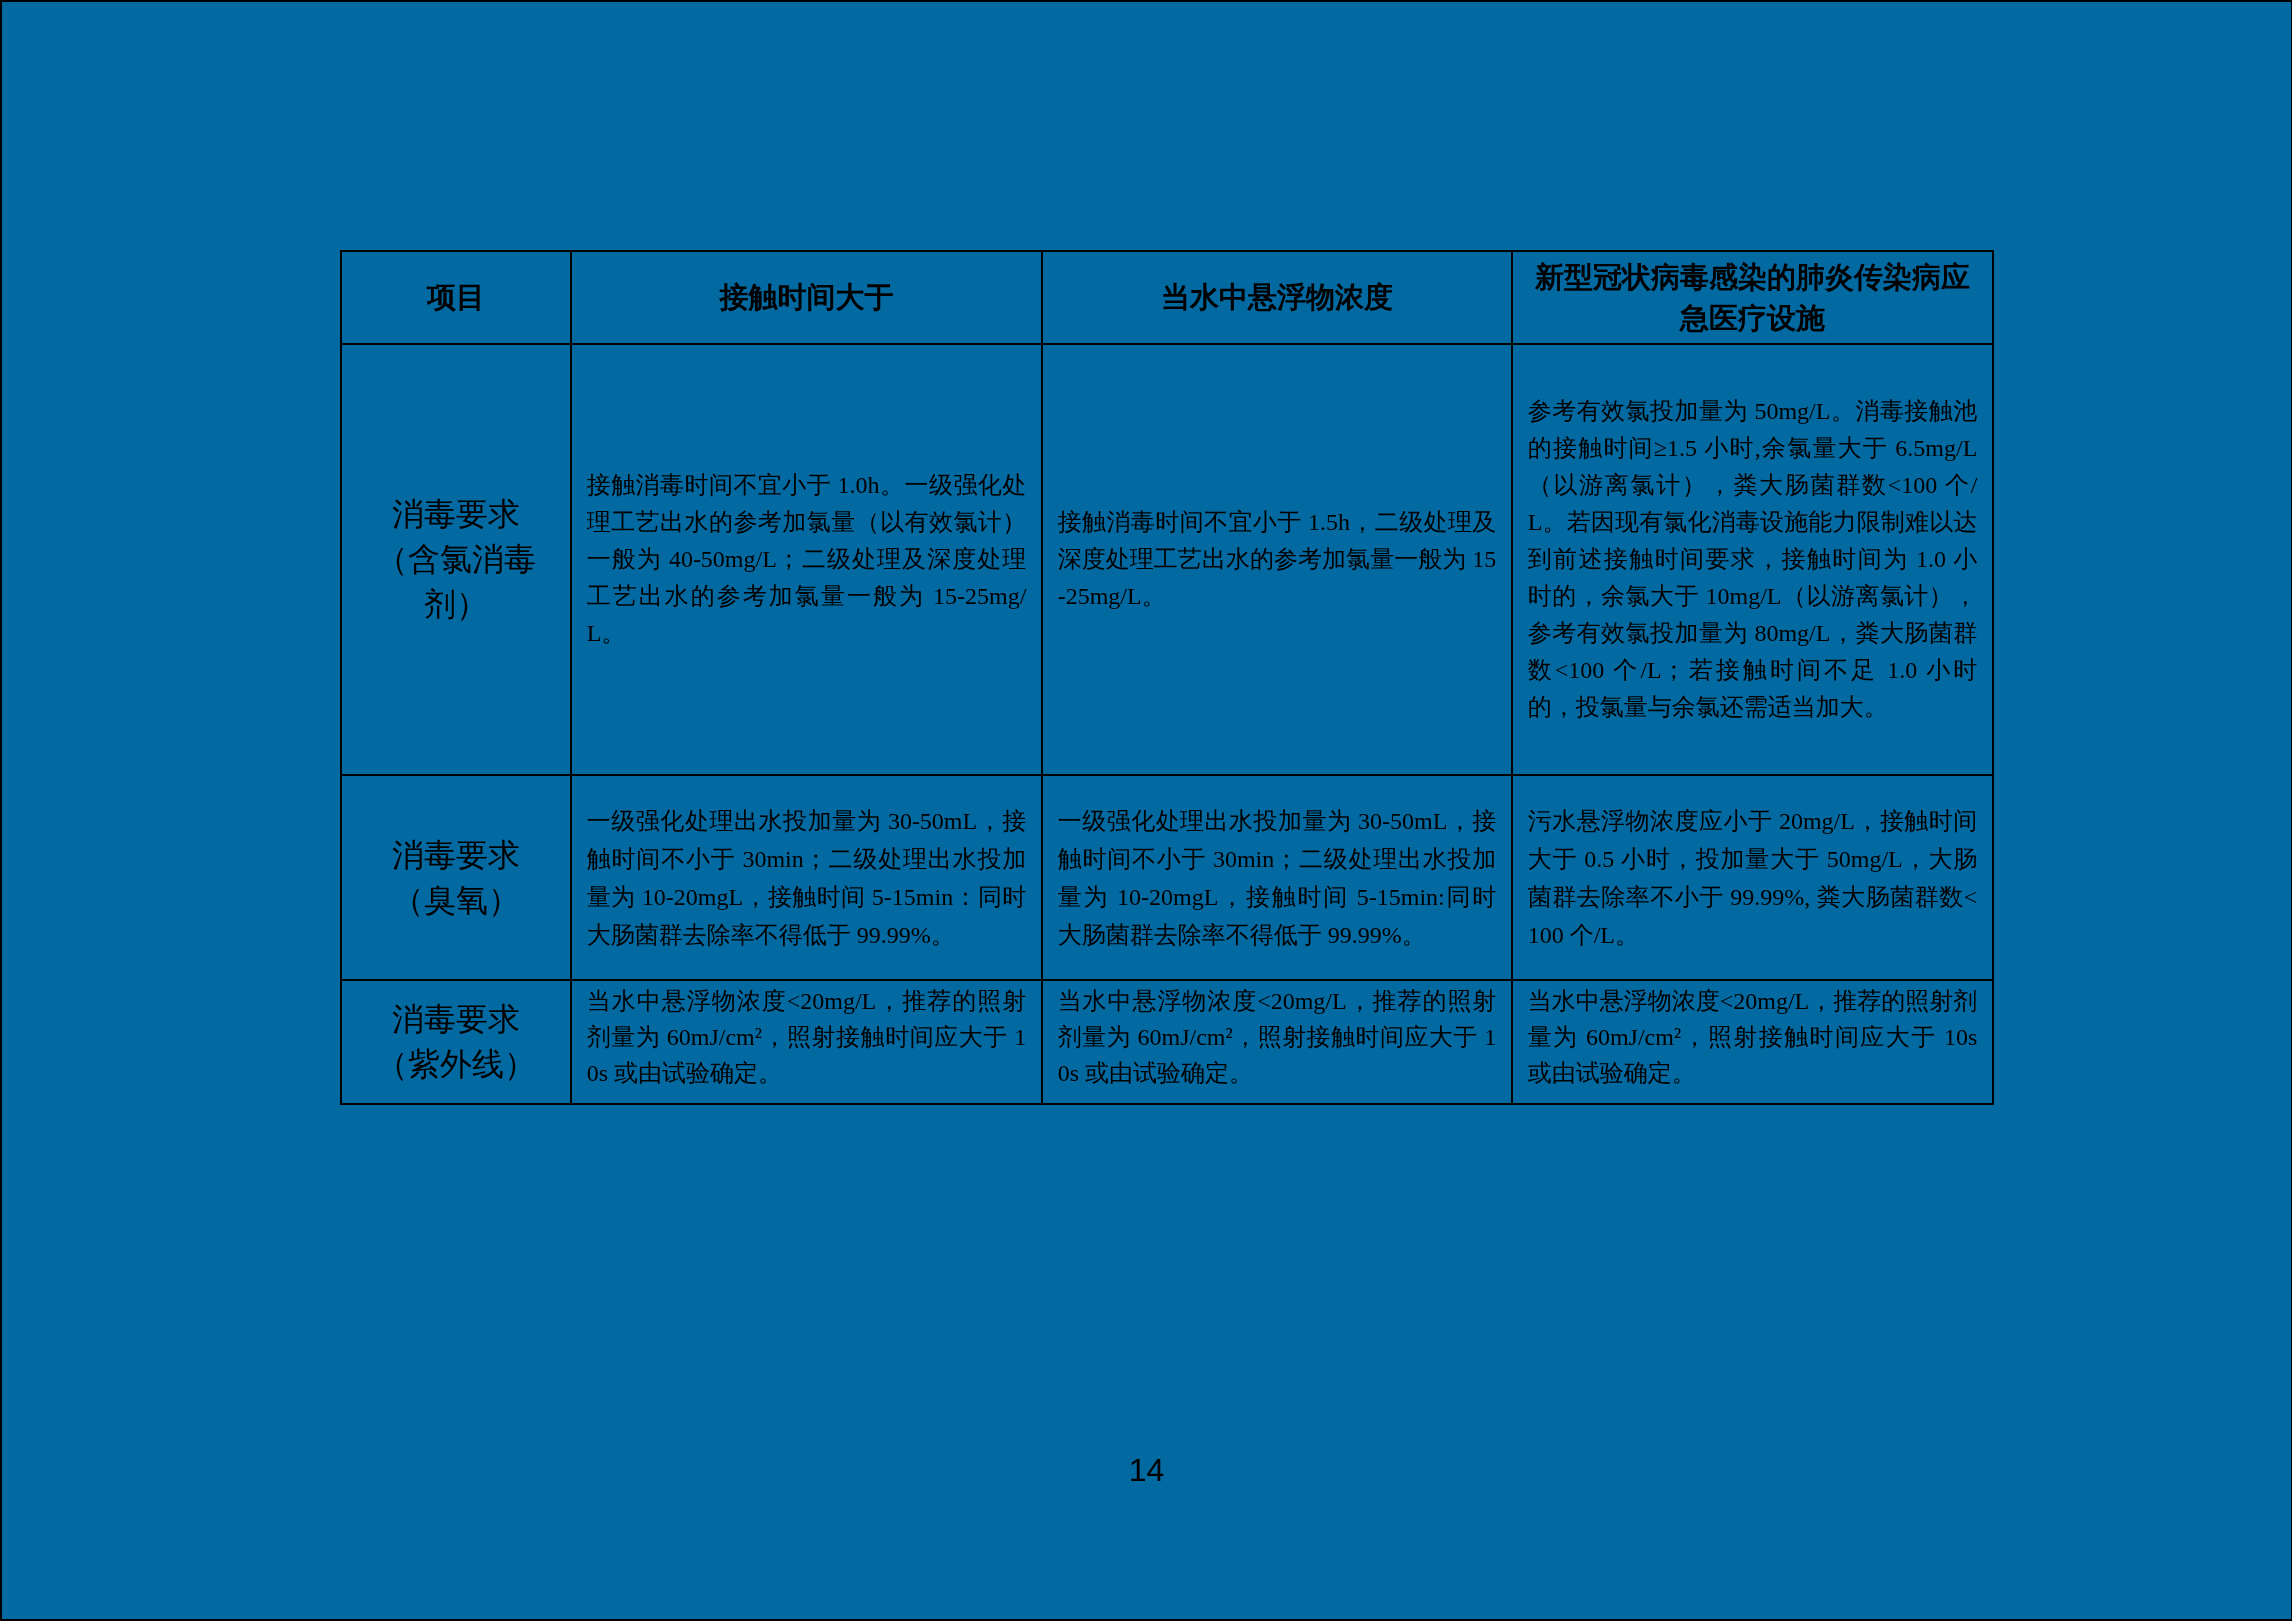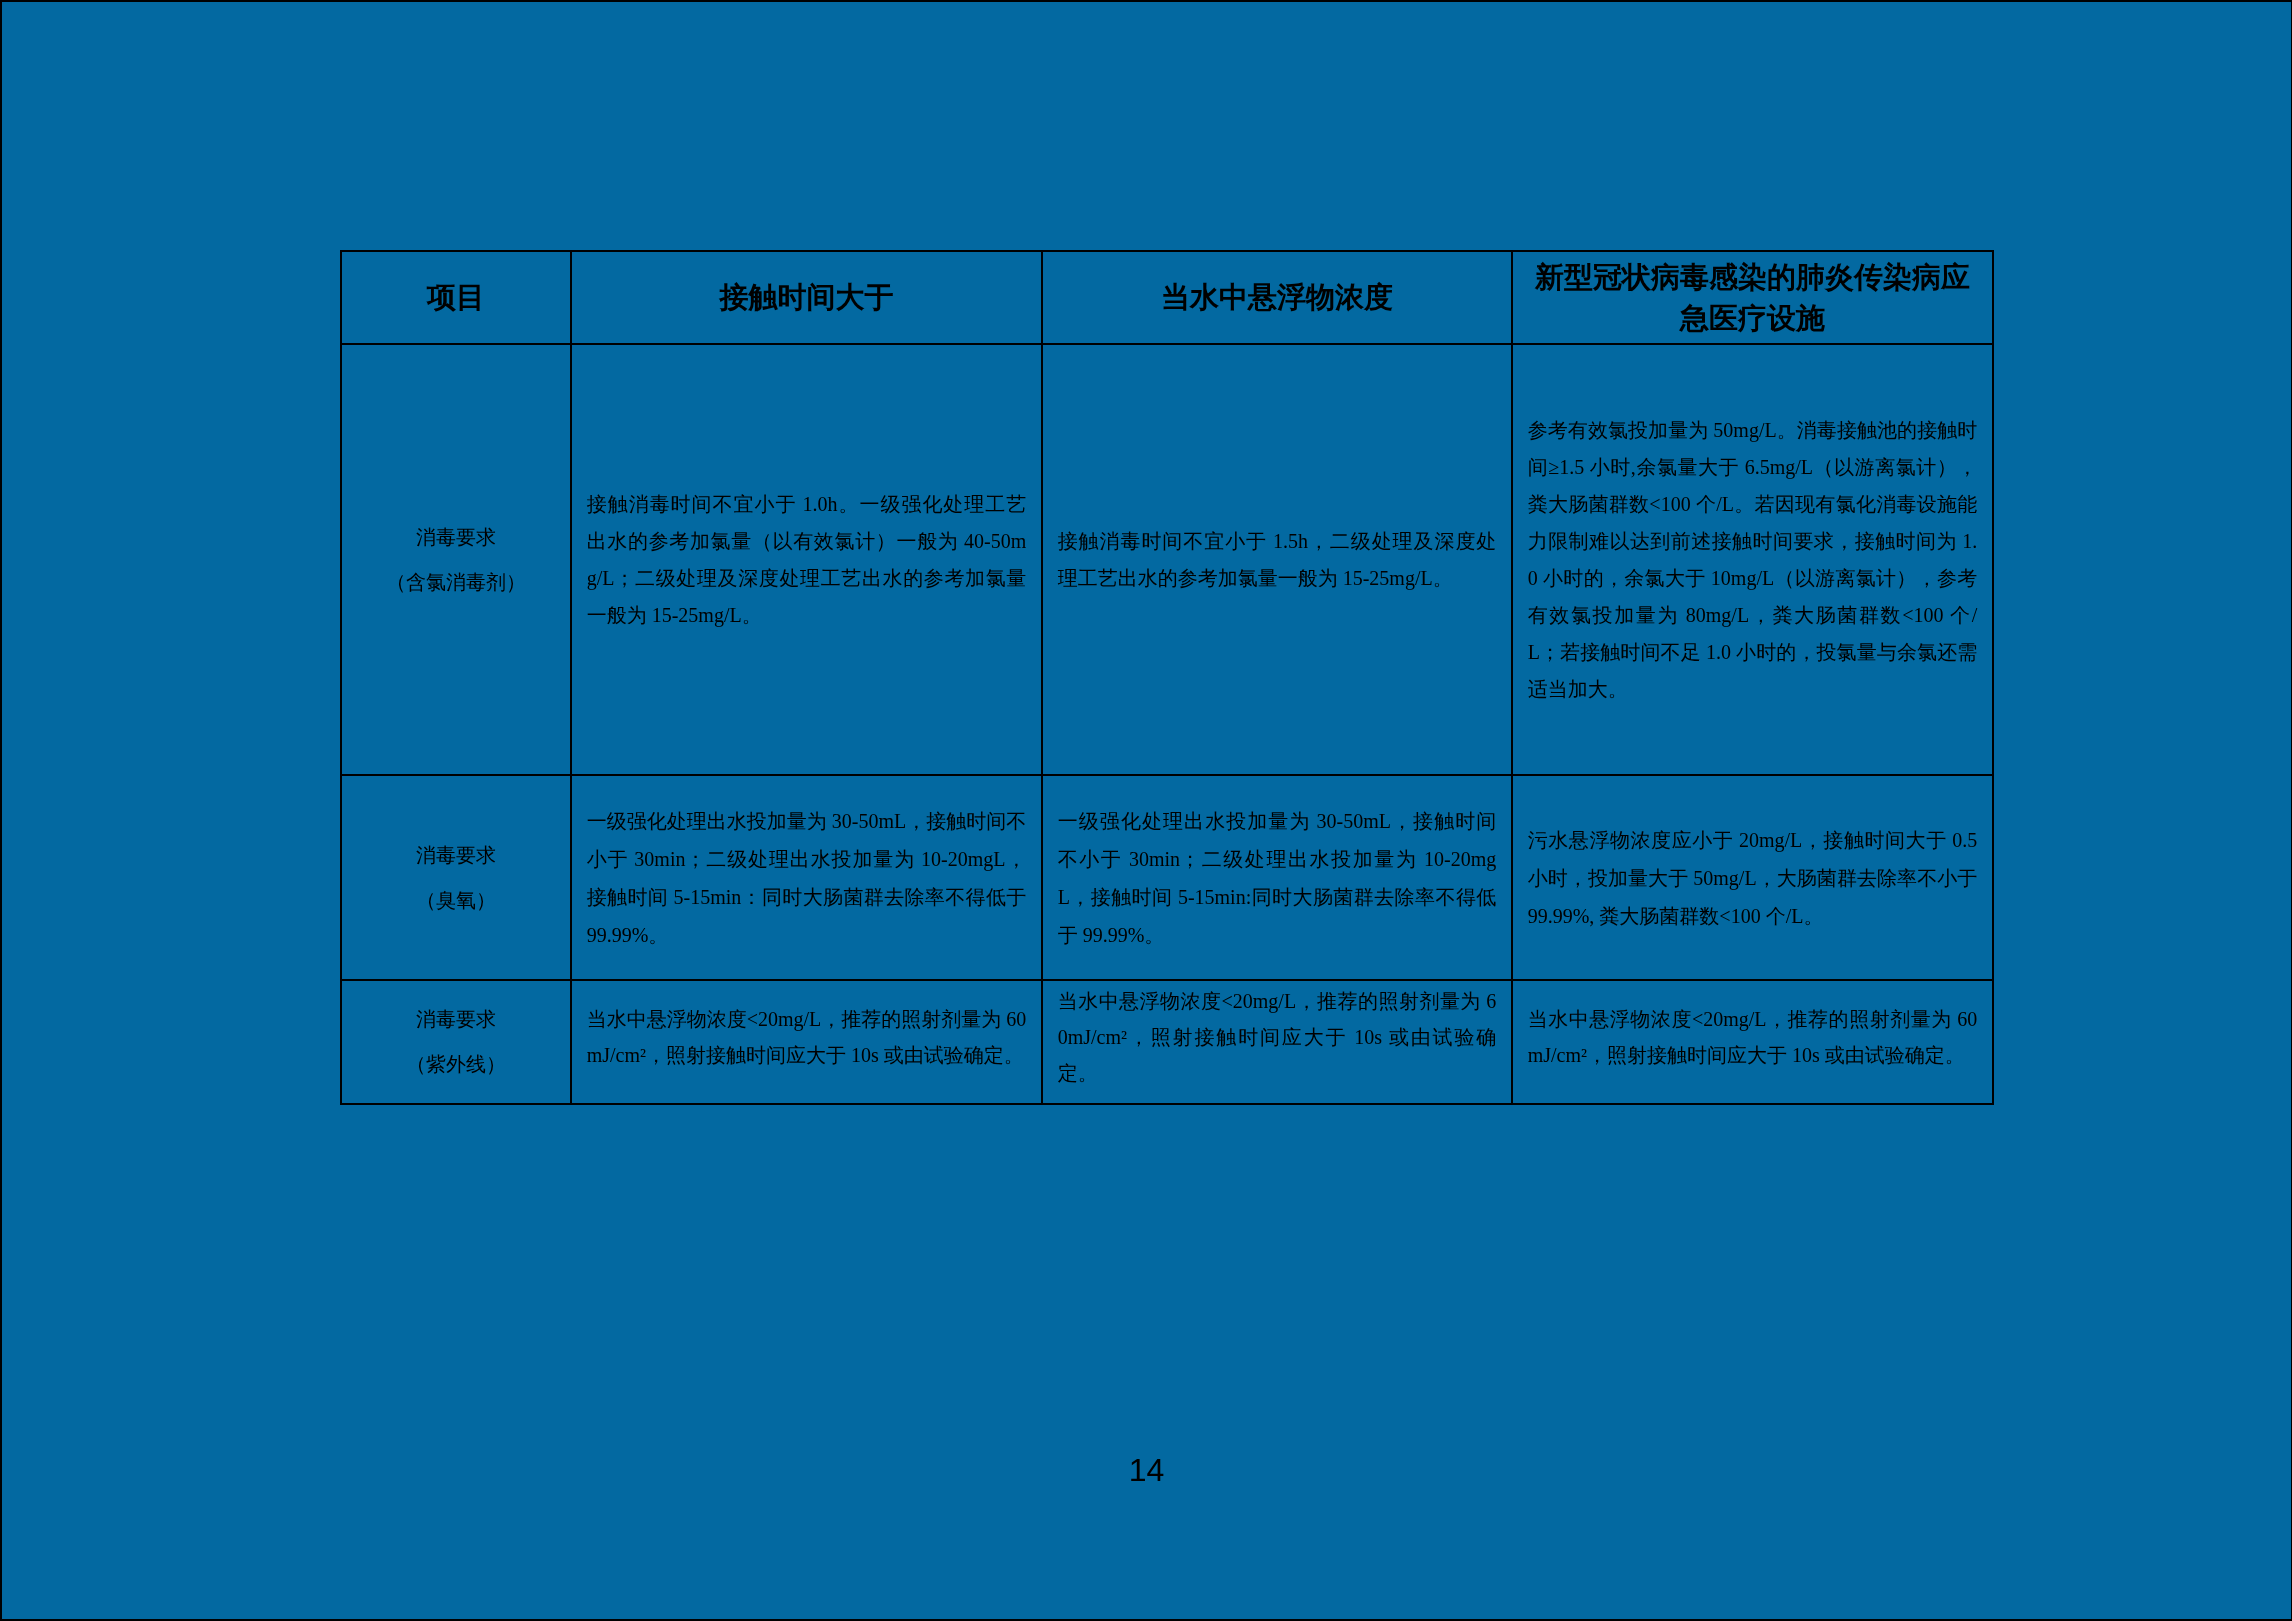--- a/index.html
+++ b/index.html
@@ -37,28 +37,28 @@
     vertical-align: middle;
   }
   .req-table th {
     font-size: 29px;
     font-weight: bold;
     text-align: center;
     line-height: 41px;
     padding: 3.9px 13.7px;
   }
   .req-table td.label-cell {
-    font-size: 20px;
+    font-size: 32px;
     text-align: center;
     line-height: 45px;
     padding: 3.9px 5.9px;
     border-radius: 12px;
   }
   .req-table td.body-cell {
-    font-size: 20px;
+    font-size: 24px;
     line-height: 38px;
     text-align: justify;
     text-align-last: left;
     padding: 5.9px 14.7px;
     word-break: break-all;
   }
   tr.header-row   { height: 93px; }
   tr.row-chlorine { height: 431px; }
   tr.row-ozone    { height: 205px; }
   tr.row-uv       { height: 118px; }

